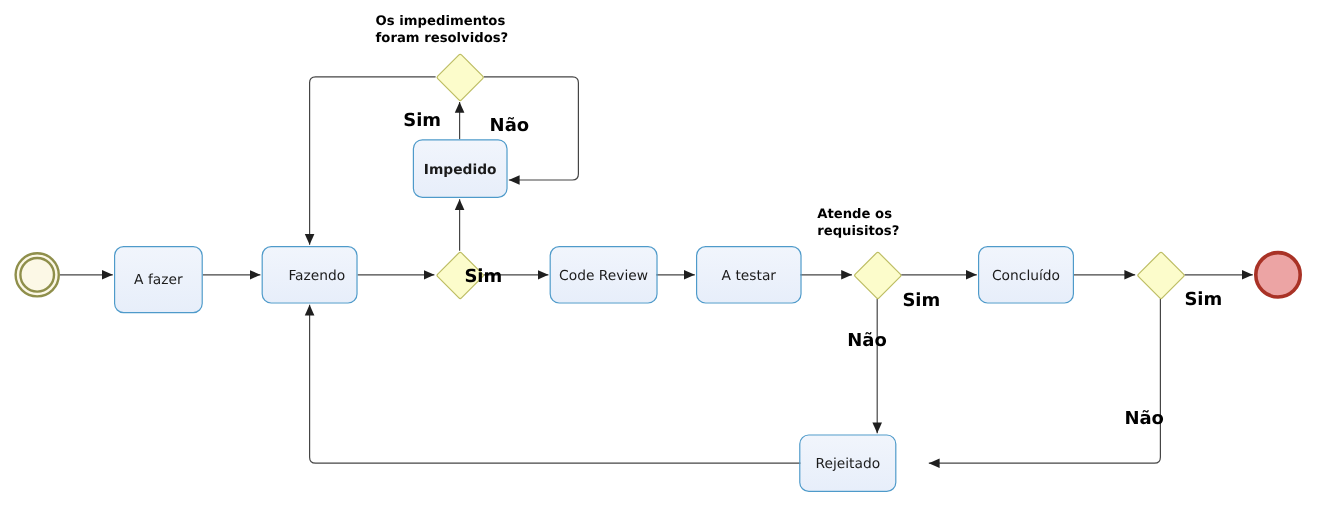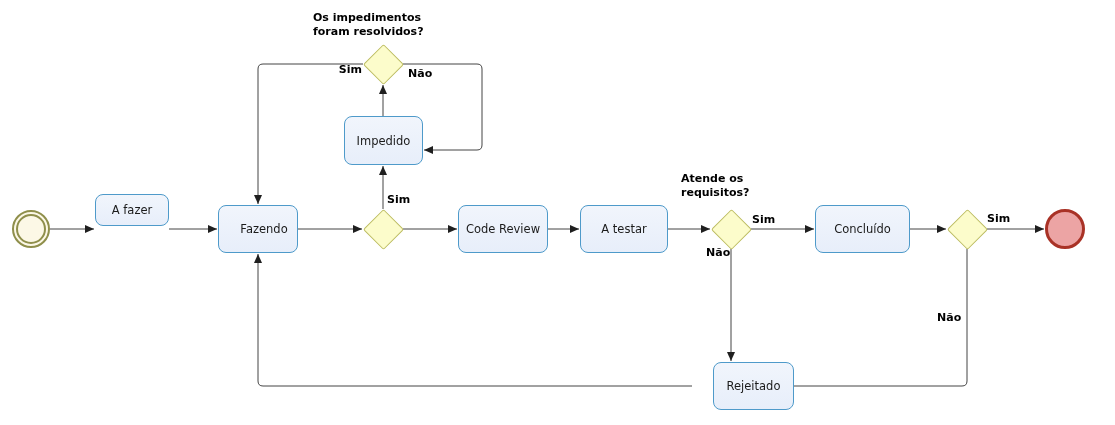--- a/index.html
+++ b/index.html
@@ -72,23 +72,24 @@
   .qlabel {
     position: absolute;
     font-size: 11px;
     font-weight: bold;
     line-height: 14px;
     white-space: pre-line;
     color: #000000;
   }
   .branch {
     position: absolute;
-    font-size: 11px;
+    font-size: 15px;
     font-weight: bold;
     color: #000000;
+    margin-top: 28px;
   }
 </style>
 </head>
 <body>
 
 <div id="canvas">
 
   <svg id="edges" viewBox="0 0 1115 425" xmlns="http://www.w3.org/2000/svg">
     <defs>
       <marker id="arr" viewBox="0 0 10 10" refX="9" refY="5" markerWidth="10" markerHeight="10" orient="auto">
@@ -113,45 +114,45 @@
       <path d="M967,249 L967,381 Q967,386 962,386 L774,386" marker-end="url(#arr)"></path>
       <path d="M692,386 L263,386 Q258,386 258,381 L258,254" marker-end="url(#arr)"></path>
     </g>
   </svg>
 
   <div class="event start">
     <div class="inner"></div>
   </div>
   <div class="event end"></div>
 
-  <div class="task" style="left:95px; top:194px; width:74px; height:32px;">
+  <div class="task" style="left:95px; top:205px; width:74px; height:56px;">
     <span>A fazer</span>
   </div>
 
   <div class="task" style="left:218px; top:205px; width:80px; height:48px;padding-left:12px;">
     <span>Fazendo</span>
   </div>
 
-  <div class="task" style="left:344px; top:116px; width:79px; height:49px;">
+  <div class="task" style="left:344px; top:116px; width:79px; height:49px;font-weight:bold;">
     <span>Impedido</span>
   </div>
 
   <div class="task" style="left:458px; top:205px; width:90px; height:48px;">
     <span>Code Review</span>
   </div>
 
   <div class="task" style="left:580px; top:205px; width:88px; height:48px;">
     <span>A testar</span>
   </div>
 
-  <div class="task" style="left:815px; top:205px; width:95px; height:48px;">
+  <div class="task" style="left:815px; top:205px; width:80px; height:48px;">
     <span>Concluído</span>
   </div>
 
-  <div class="task" style="left:713px; top:362px; width:81px; height:48px;">
+  <div class="task" style="left:666px; top:362px; width:81px; height:48px;">
     <span>Rejeitado</span>
   </div>
 
   <div class="diamond" style="left:363px; top:44px;">
     <div class="rot"></div>
   </div>
   <div class="diamond" style="left:363px; top:209px;">
     <div class="rot"></div>
   </div>
   <div class="diamond" style="left:711px; top:209px;">

